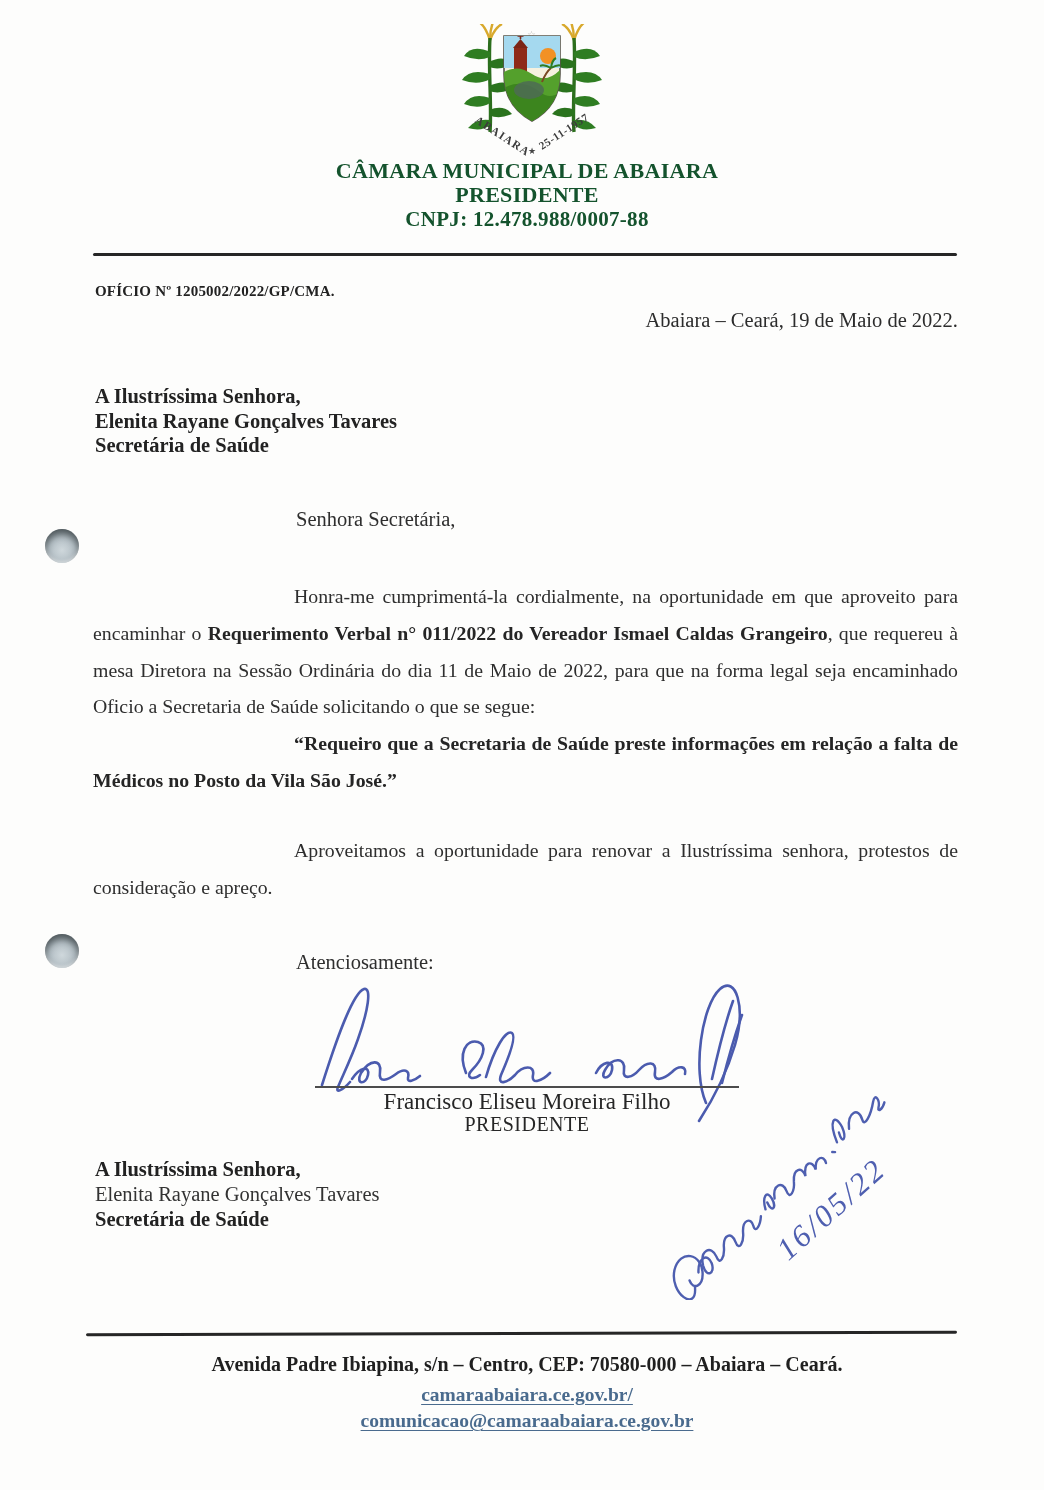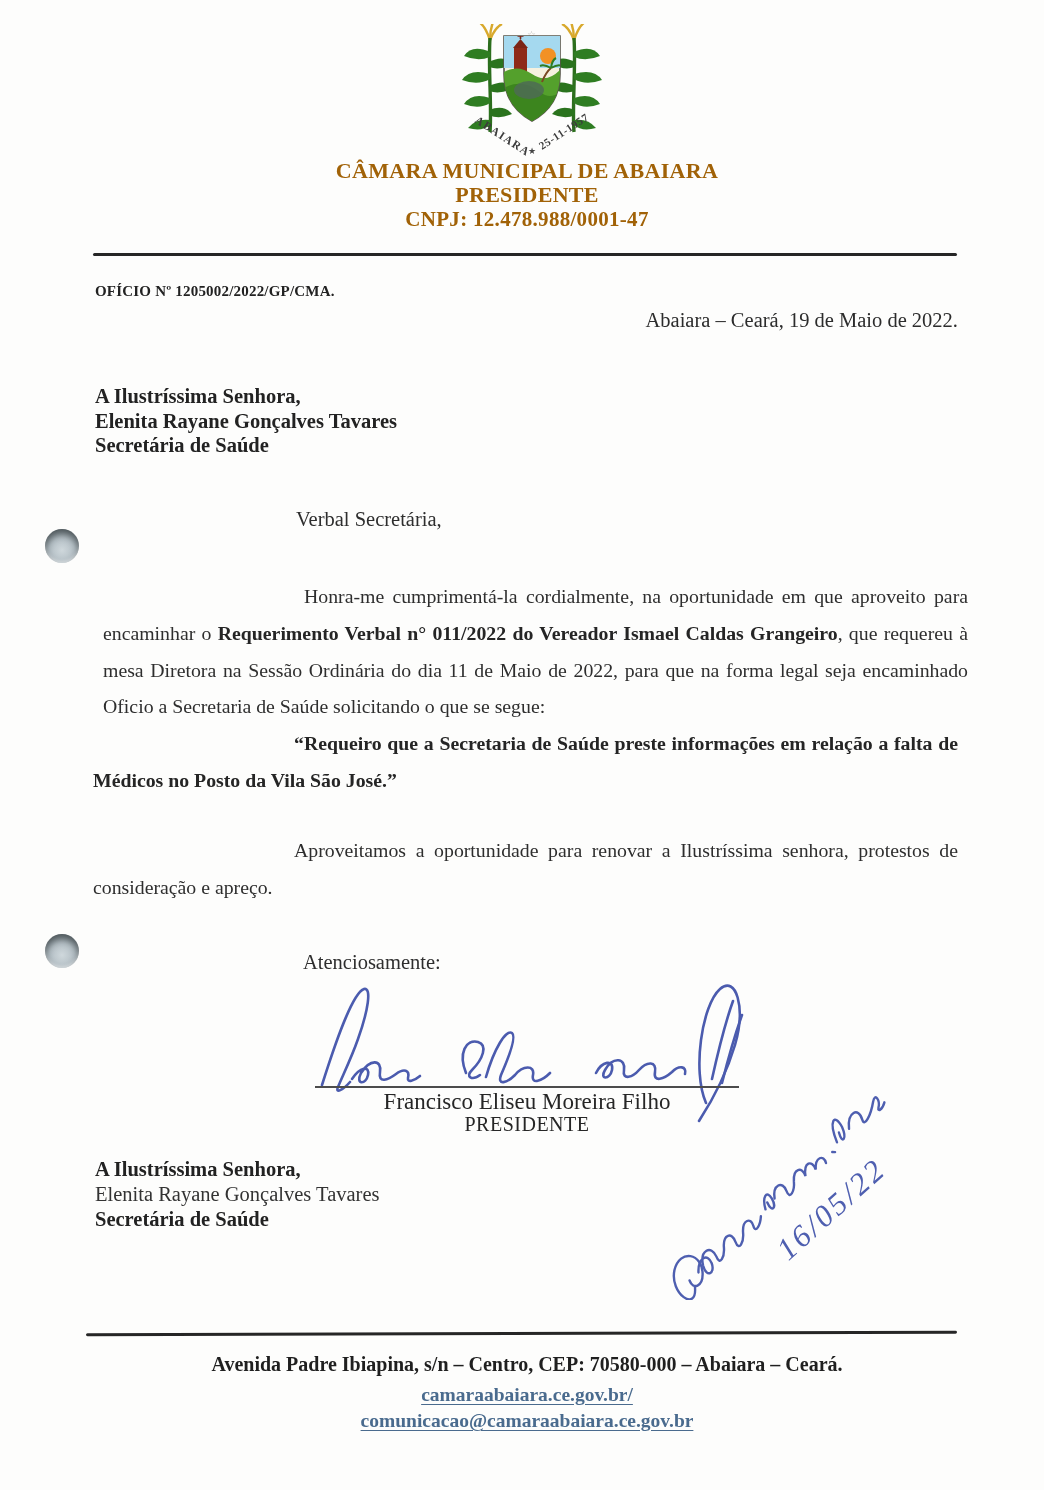--- a/index.html
+++ b/index.html
@@ -6,42 +6,42 @@
   .page{
     position:relative;width:1044px;height:1490px;margin:0 auto;
     background:#fdfdfc;overflow:hidden;
     font-family:"Liberation Serif","DejaVu Serif",serif;color:#2e2e2e;
   }
   .abs{position:absolute;}
 
   
   #seal{left:452px;top:24px;width:160px;height:134px;}
   .hdr-title{left:95px;top:159px;width:864px;text-align:center;
-    font-weight:bold;color:#a16207;letter-spacing:.3px;}
+    font-weight:bold;color:#14532d;letter-spacing:.3px;}
   .hdr-title .l1,.hdr-title .l2{font-size:22px;line-height:24px;}
   .hdr-title .l3{font-size:21px;line-height:24px;}
 
   .rule{height:3px;background:#262626;border-radius:2px;}
   #rule-top{left:93px;top:253px;width:864px;}
   #rule-bottom{left:86px;top:1332px;width:871px;transform:rotate(-.15deg);}
 
   #ref{left:95px;top:283px;font-size:15px;font-weight:bold;color:#222;letter-spacing:.2px;}
   #dateline{left:95px;top:309px;width:863px;text-align:right;font-size:20.5px;color:#2c2c2c;}
 
   #addr-top{left:95px;top:384px;font-size:20.5px;font-weight:bold;line-height:24.5px;color:#222;}
   #salutation{left:296px;top:508px;font-size:20.5px;}
 
   .body-par{left:93px;width:865px;font-size:19.8px;line-height:36.8px;
     text-align:justify;text-indent:201px;color:#2e2e2e;}
-  #par1{top:578px;margin-left:10px;}
+  #par1{top:578px;}
   #quote{top:725px;font-weight:bold;color:#252525;}
   #par3{top:832px;}
   .b{font-weight:bold;color:#252525;}
 
-  #closing{left:303px;top:951px;font-size:20.5px;}
+  #closing{left:296px;top:951px;font-size:20.5px;}
 
   #sig{left:308px;top:975px;width:450px;height:170px;}
   #sig-line{left:315px;top:1086px;width:424px;height:2px;background:#4c4c4c;}
   .signer{left:95px;width:864px;text-align:center;color:#262626;}
   #signer-name{top:1089px;font-size:23px;}
   #signer-title{top:1113px;font-size:20px;letter-spacing:.5px;}
 
   #addr-bottom{left:95px;top:1157px;font-size:20.5px;line-height:25px;color:#222;}
   #addr-bottom .rb1,#addr-bottom .rb3{font-weight:bold;}
   #addr-bottom .rb2{font-weight:normal;color:#333;}
@@ -118,35 +118,35 @@
     </g>
 
     <text transform="translate(22,96) rotate(33)" font-size="11.5" font-weight="bold" letter-spacing="1.4" fill="#3c3c3c">ABAIARA</text>
     <text transform="translate(90,124) rotate(-33)" font-size="11" font-weight="bold" letter-spacing=".6" fill="#3c3c3c">25-11-1957</text>
     <text x="76" y="128" font-size="9" fill="#444">★</text>
   </svg>
 
   <div class="abs hdr-title">
     <div class="l1">CÂMARA MUNICIPAL DE ABAIARA</div>
     <div class="l2">PRESIDENTE</div>
-    <div class="l3">CNPJ: 12.478.988/0001-47</div>
+    <div class="l3">CNPJ: 12.478.988/0007-88</div>
   </div>
 
   <div id="rule-top" class="abs rule"></div>
 
   <div id="ref" class="abs">OFÍCIO Nº 1205002/2022/GP/CMA.</div>
   <div id="dateline" class="abs">Abaiara – Ceará, 19 de Maio de 2022.</div>
 
   <div id="addr-top" class="abs">
     <div>A Ilustríssima Senhora,</div>
     <div>Elenita Rayane Gonçalves Tavares</div>
     <div>Secretária de Saúde</div>
   </div>
 
-  <div id="salutation" class="abs">Verbal Secretária,</div>
+  <div id="salutation" class="abs">Senhora Secretária,</div>
 
   <div id="par1" class="abs body-par"><span>Honra-me cumprimentá-la cordialmente, na oportunidade em que aproveito para encaminhar o </span><span class="b">Requerimento Verbal n° 011/2022 do Vereador Ismael Caldas Grangeiro</span><span>, que requereu à mesa Diretora na Sessão Ordinária do dia 11 de Maio de 2022, para que na forma legal seja encaminhado Oficio a Secretaria de Saúde solicitando o que se segue:</span></div>
 
   <div id="par3" class="abs body-par">Aproveitamos a oportunidade para renovar a Ilustríssima senhora, protestos de consideração e apreço.</div>
 
   <div id="quote" class="abs body-par">“Requeiro que a Secretaria de Saúde preste informações em relação a falta de Médicos no Posto da Vila São José.”</div>
 
   <div id="closing" class="abs">Atenciosamente:</div>
 
   <svg id="sig" class="abs" viewBox="0 0 450 170">

